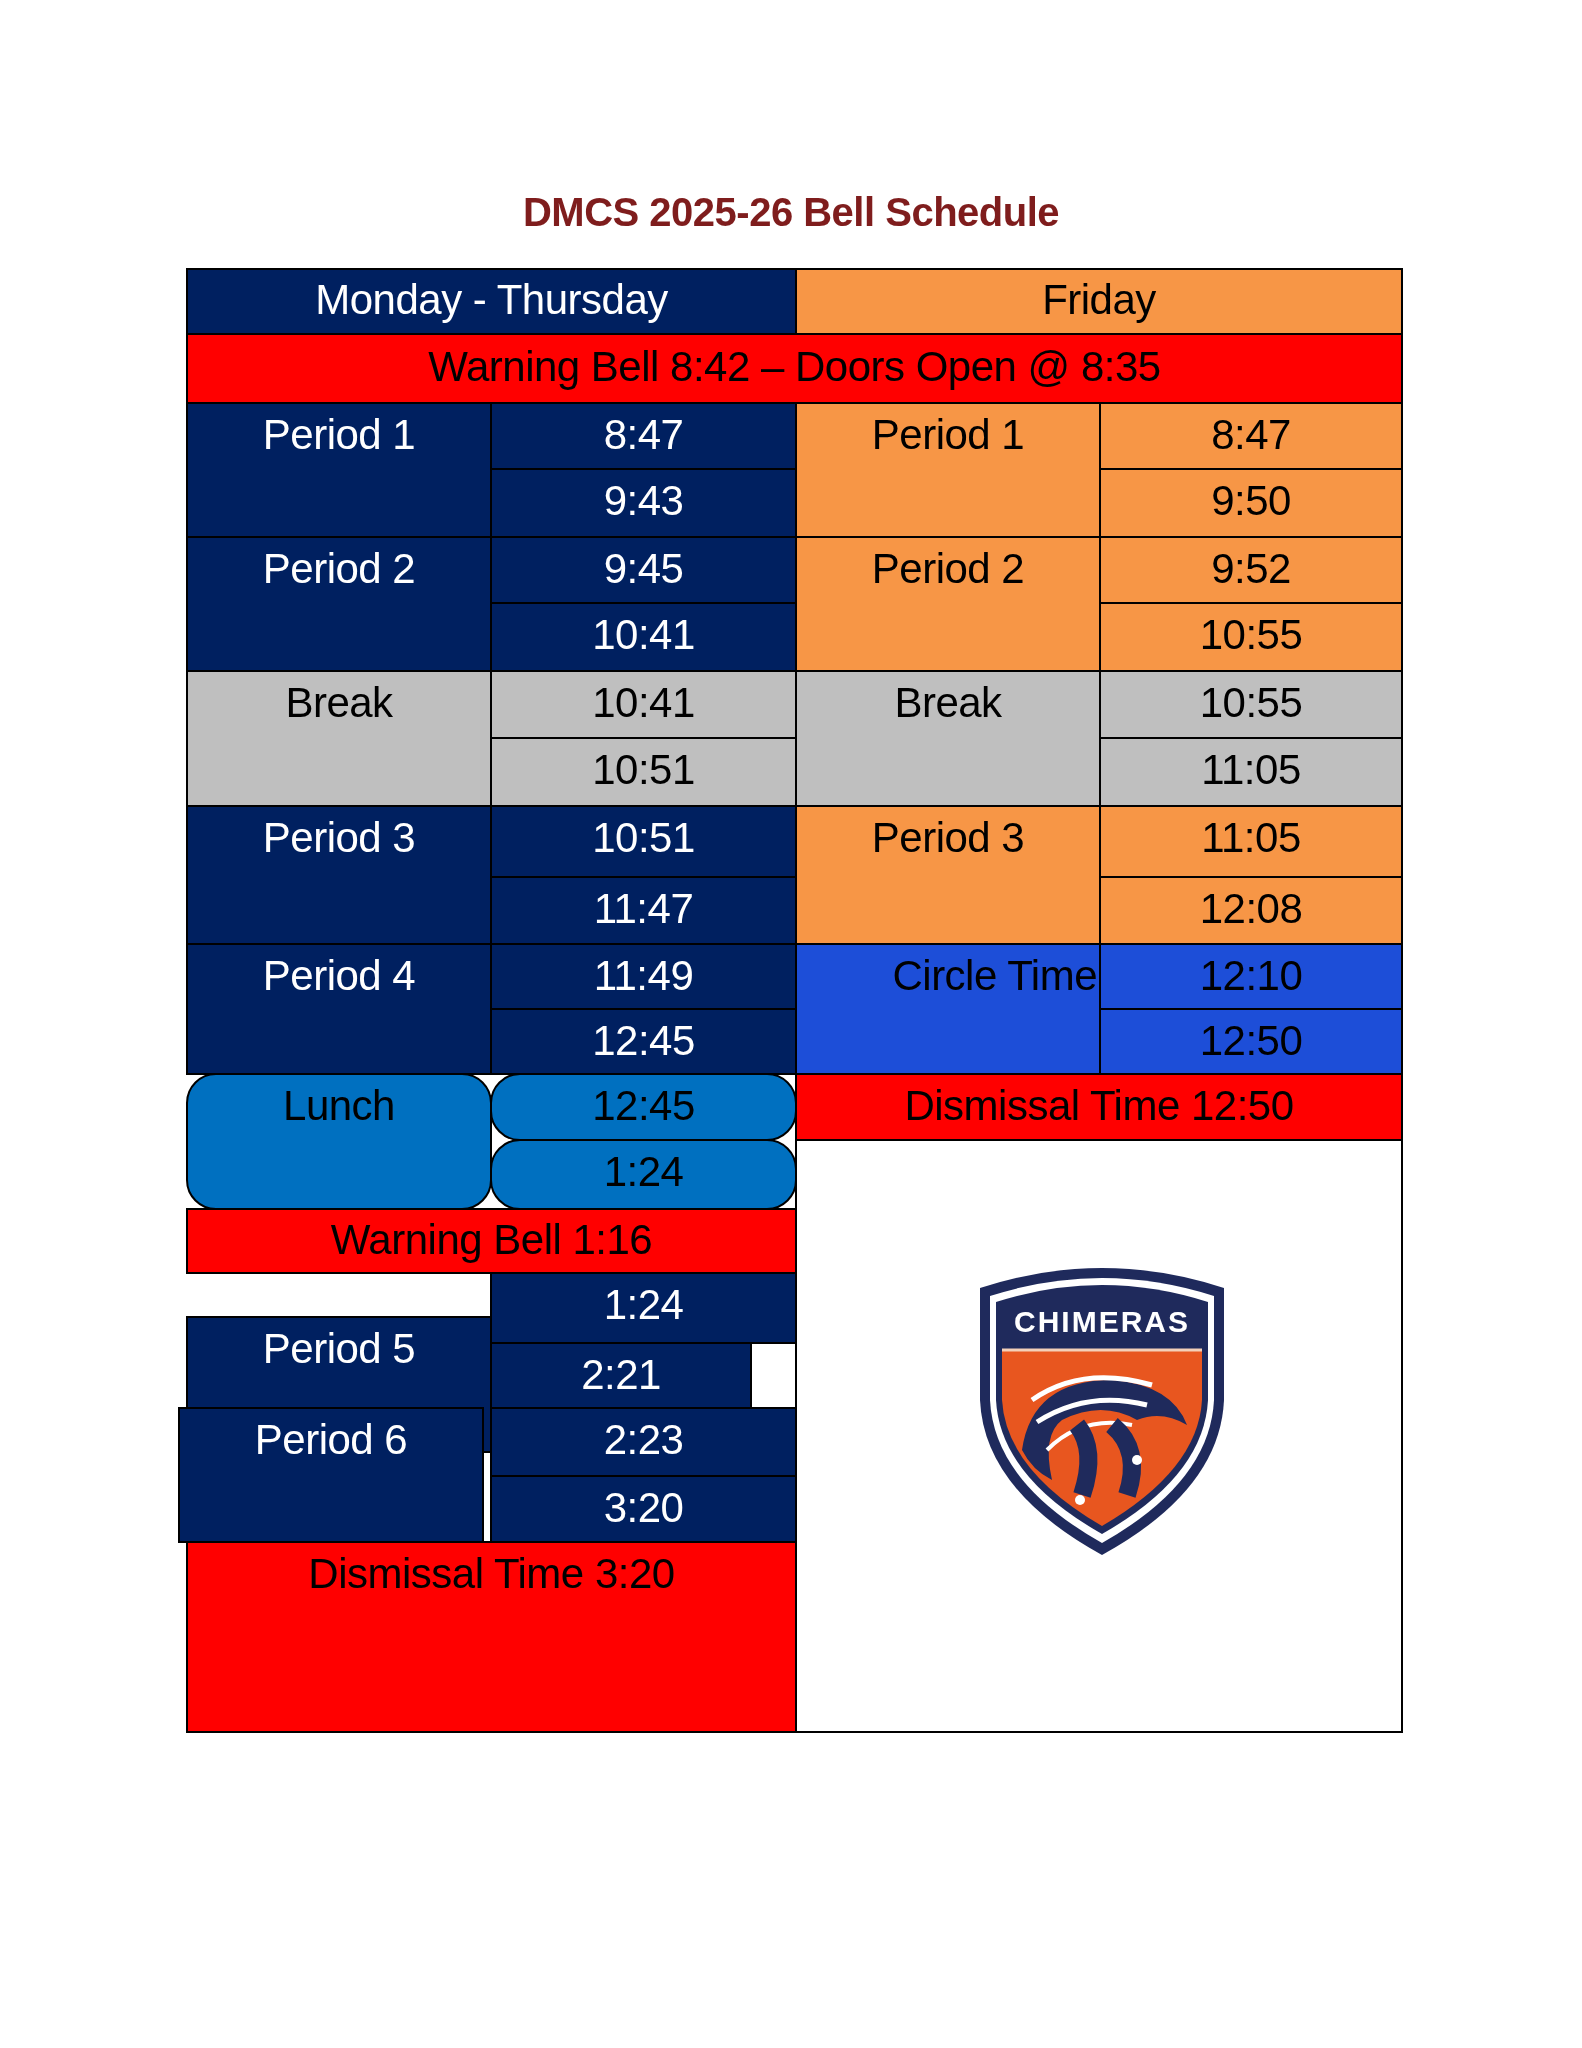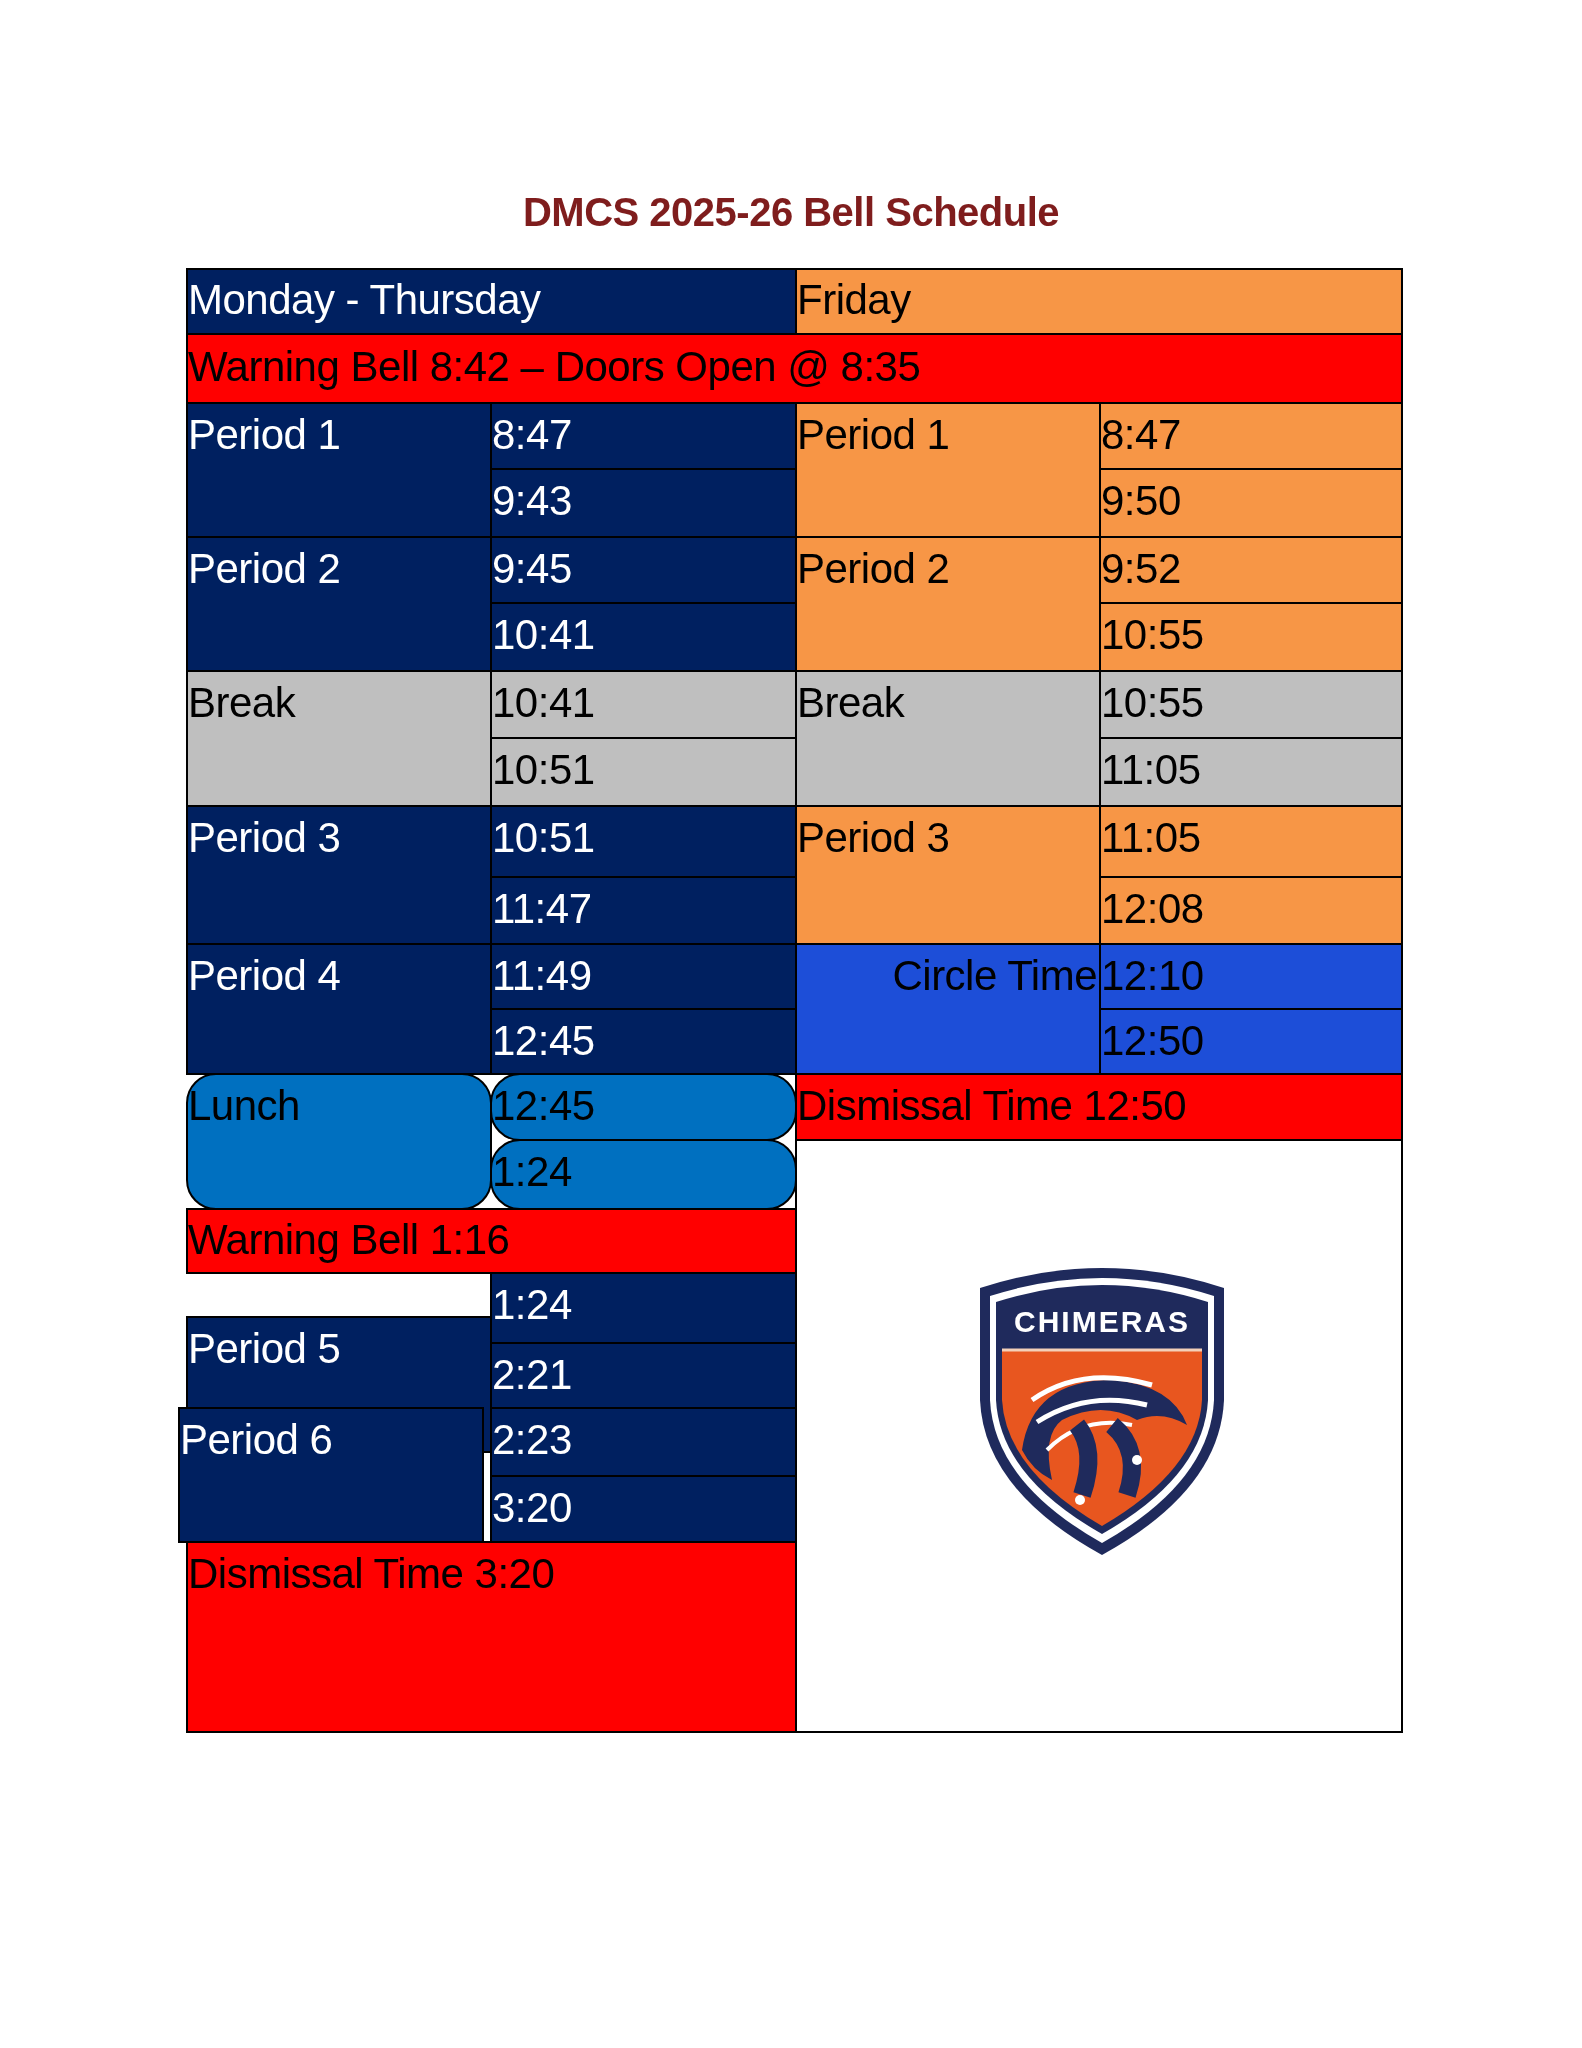--- a/index.html
+++ b/index.html
@@ -1,21 +1,21 @@
 <!DOCTYPE html>
 <html><head>
 <meta charset="utf-8">
 <style>
   html, body { margin: 0; padding: 0; background: #ffffff; }
   body { width: 1582px; height: 2048px; position: relative; overflow: hidden;
          font-family: "Liberation Sans", "DejaVu Sans", sans-serif; }
   .title { position: absolute; left: 0; width: 1582px; top: 190px; text-align: center;
            font-weight: bold; font-size: 40px; color: #7f1d1d; letter-spacing: -0.5px; }
   .cell { position: absolute; box-sizing: border-box; border: 2px solid #000;
-          text-align: left; font-size: 42px; line-height: 62px; overflow: hidden;
+          text-align: center; font-size: 42px; line-height: 62px; overflow: hidden;
           white-space: nowrap; letter-spacing: -0.5px; }
   .navy { background: #002060; color: #ffffff; }
   .orange { background: #F79646; color: #000000; }
   .red { background: #FF0000; color: #000000; }
   .gray { background: #BFBFBF; color: #000000; }
   .blue { background: #0070C0; color: #000000; border-radius: 30px; }
   .purple { background: #1d4ed8; color: #000000; }
   .white { background: #ffffff; }
   .name { line-height: 62px; }
   .logo { position: absolute; left: 962px; top: 1250px; width: 280px; height: 310px; }
@@ -53,21 +53,21 @@
   <div class="cell navy" style="left:490px;top:1008px;width:307px;height:67px;">12:45</div>
 
   <div class="cell blue name" style="left:186px;top:1073px;width:306px;height:137px;">Lunch</div>
   <div class="cell blue" style="left:490px;top:1073px;width:307px;height:68px;">12:45</div>
   <div class="cell blue" style="left:490px;top:1139px;width:307px;height:71px;">1:24</div>
 
   <div class="cell red" style="left:186px;top:1208px;width:611px;height:66px;line-height:60px;">Warning Bell 1:16</div>
 
   <div class="cell navy name" style="left:186px;top:1272px;width:306px;height:137px;margin-top:44px;">Period 5</div>
   <div class="cell navy" style="left:490px;top:1272px;width:307px;height:72px;">1:24</div>
-  <div class="cell navy" style="left:490px;top:1342px;width:307px;height:67px;">2:21</div>
+  <div class="cell navy" style="left:490px;top:1342px;width:262px;height:67px;">2:21</div>
 
   <div class="cell navy name" style="left:178px;top:1407px;width:306px;height:136px;">Period 6</div>
   <div class="cell navy" style="left:490px;top:1407px;width:307px;height:70px;">2:23</div>
   <div class="cell navy" style="left:490px;top:1475px;width:307px;height:68px;">3:20</div>
 
   <div class="cell red" style="left:186px;top:1541px;width:611px;height:192px;line-height:62px;">Dismissal Time 3:20</div>
 
   <div class="cell orange name" style="left:795px;top:402px;width:306px;height:136px;">Period 1</div>
   <div class="cell orange" style="left:1099px;top:402px;width:304px;height:68px;">8:47</div>
   <div class="cell orange" style="left:1099px;top:468px;width:304px;height:70px;">9:50</div>

